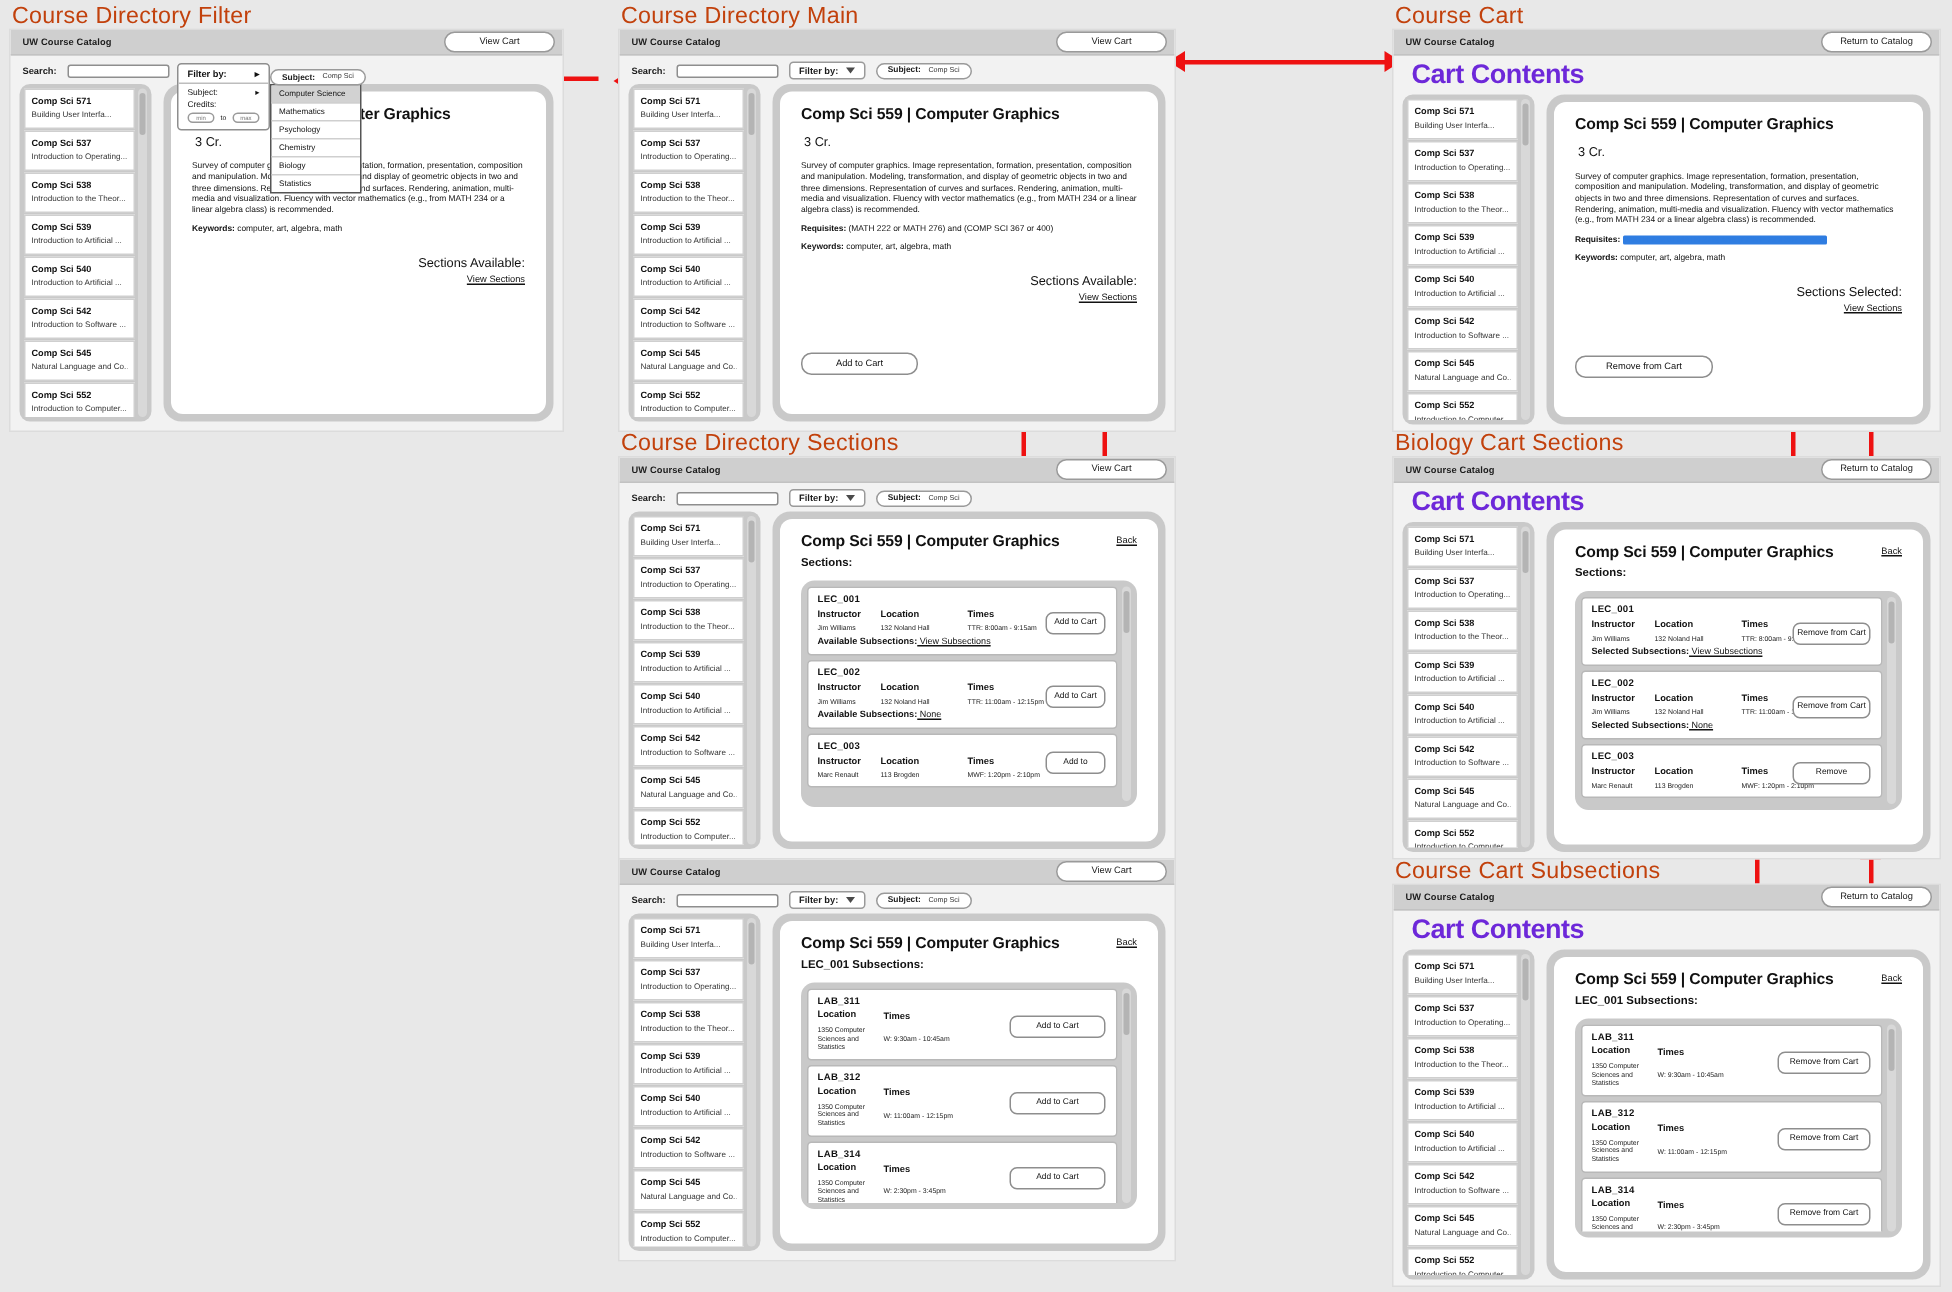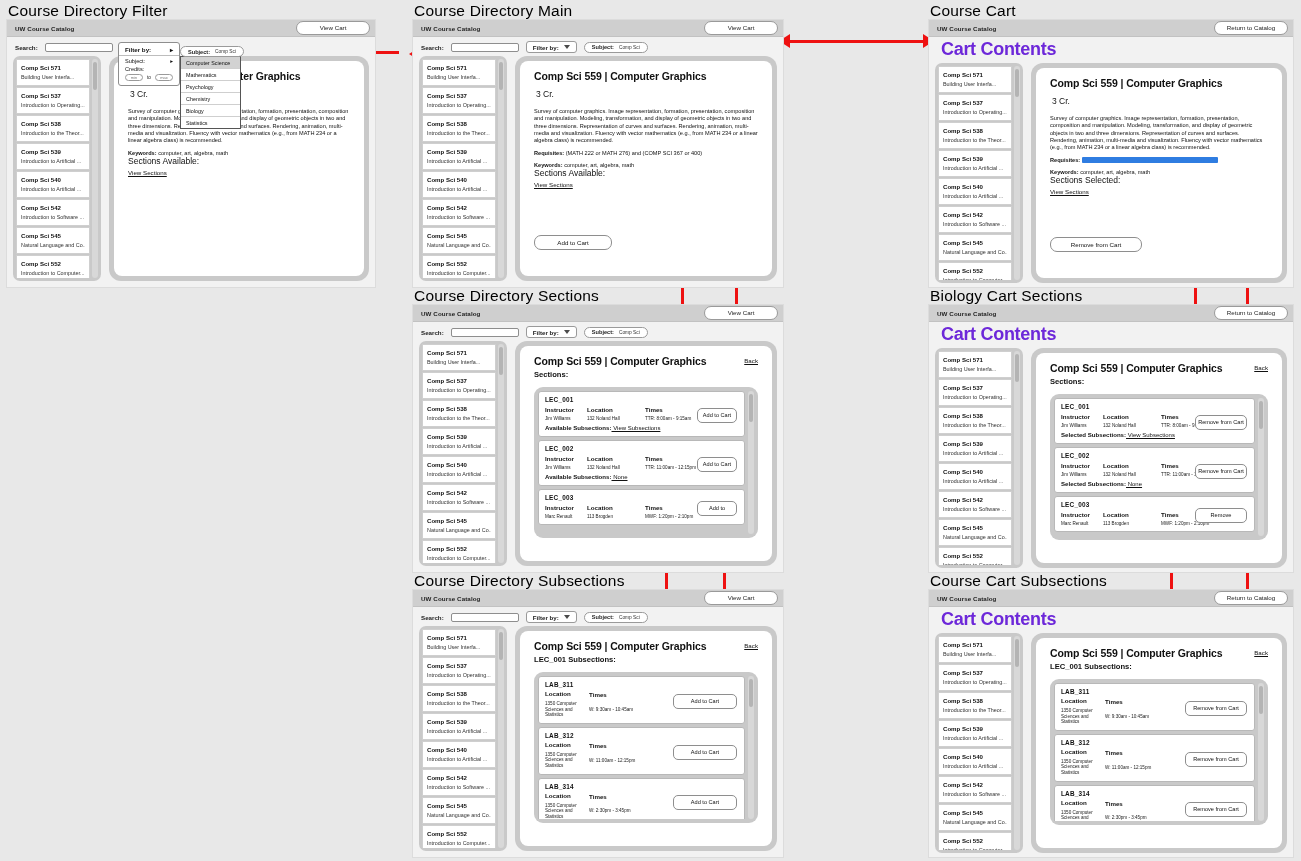--- a/index.html
+++ b/index.html
@@ -7,21 +7,21 @@
     width: 1301px; height: 861px;
     background: #e8e8e8;
     font-family: "Liberation Sans", sans-serif;
     overflow: hidden;
   }
   #stage { position: relative; width: 1301px; height: 861px; }
 
   
   .panel { position: absolute; }
   .panel-title {
-    font-size: 15.5px; color: #000000; letter-spacing: .2px;
+    font-size: 15.5px; color: #c2410c; letter-spacing: .2px;
     font-weight: 400; line-height: 17px; padding-left: 2px;
   }
   .frame {
     background: #f2f2f2; border: 1px solid #dcdcdc;
     width: 100%; height: calc(100% - 19px);
     position: relative; overflow: hidden;
   }
 
   
   .appbar {
@@ -84,21 +84,21 @@
   .detail { background: #fff; width: 100%; height: 100%; border-radius: 8px; padding: 9px 14px; position: relative; }
 
   .dt-head { display: flex; justify-content: space-between; align-items: flex-start; }
   .dt-title { font-size: 10.5px; font-weight: 700; color: #111; letter-spacing: -.1px;}
   .dt-back { font-size: 6.2px; color: #111; text-decoration: underline; margin-top: 2px; }
   .dt-cr { font-size: 8.5px; color: #111; margin: 7px 0 0 2px; }
   .dt-desc { font-size: 5.6px; color: #111; line-height: 7.3px; margin-top: 9px; }
   .dt-kv { font-size: 5.6px; color: #111; margin-top: 6px; }
   .dt-kv b { font-weight: 700; }
   .dt-kv .sel { background: #2f7de1; color: #2f7de1; border-radius:1px;}
-  .dt-sections { text-align: left; }
+  .dt-sections { text-align: right; margin-top: 14px; }
   .dt-sections .lbl { font-size: 8.5px; color: #111; }
   .dt-sections .lnk { font-size: 6.2px; color: #111; text-decoration: underline; margin-top: 3px; display:block;}
   .dt-action {
     position: absolute; left: 14px; bottom: 26px;
     background: #fff; border: 1px solid #8e8e8e; border-radius: 7px;
     font-size: 6.2px; color: #111; padding: 3px 0; width: 78px; text-align: center;
   }
 
   .dt-sub { font-size: 7.6px; font-weight: 700; color: #111; margin-top: 3px; }
 
@@ -697,21 +697,20 @@
                   <i></i>
                 </div>
             </div>
           </div>
         </div>
       </div>
     </div>
   </div>
 
   <div class="panel" style="left:412px; top:572px; width:372px; height:288px;">
-    <div class="panel-title">Course Directory Subsections</div>
     <div class="frame">
       <div class="appbar">
         <div class="appbar-title">UW Course Catalog</div>
         <div class="appbar-btn">View Cart</div>
       </div>
       <div class="toolrow">
         <span class="searchlabel">Search:</span>
         <div class="searchbox"></div>
         <div class="filterbtn">
           <span>Filter by:</span>

